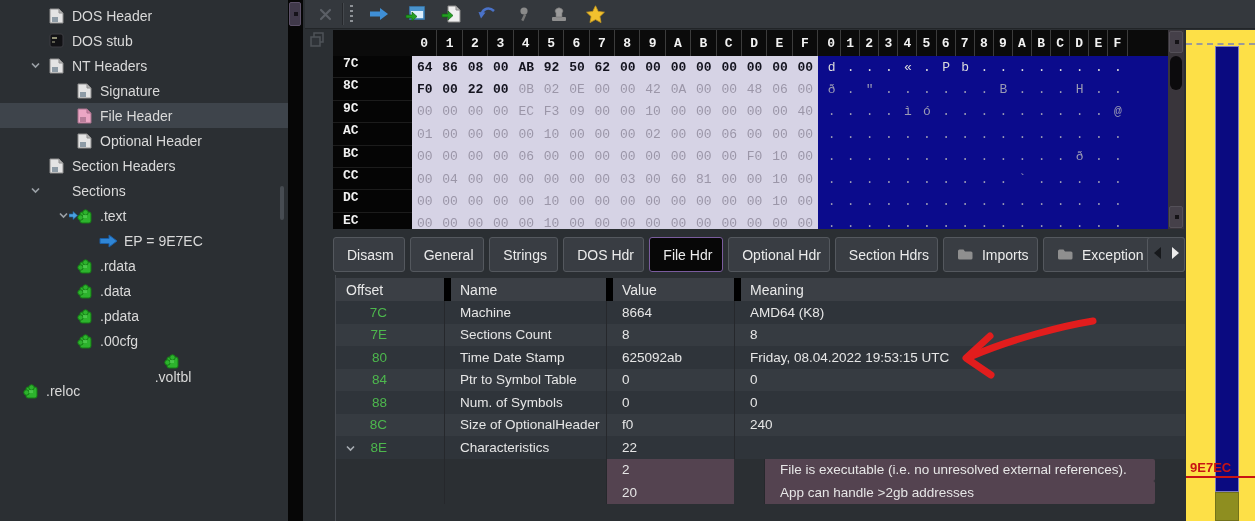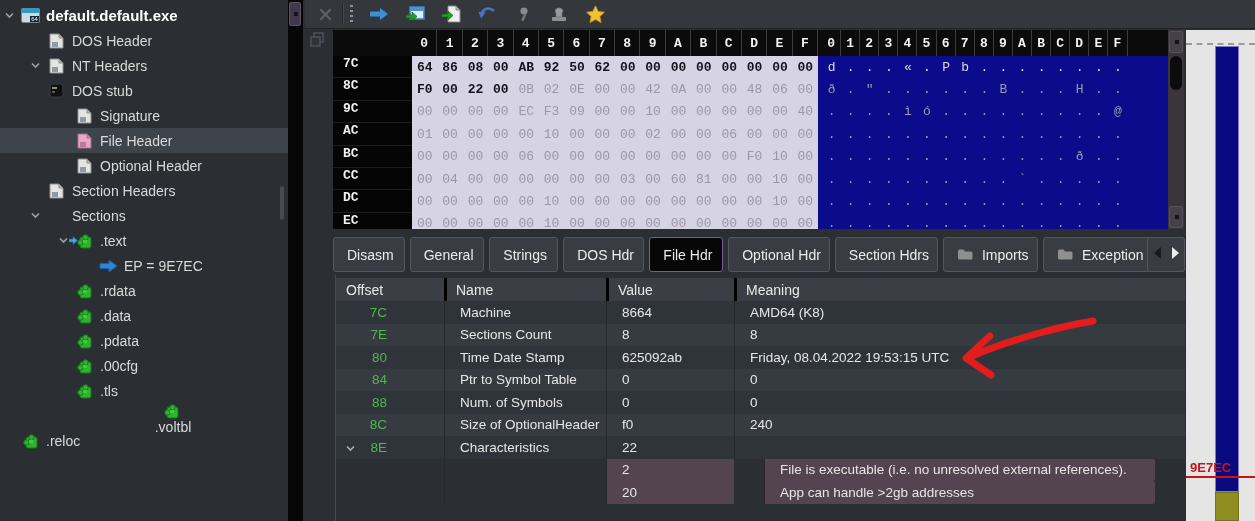--- a/index.html
+++ b/index.html
@@ -60,102 +60,86 @@
   .tab{background:#393d43;border:1px solid #54585e;border-radius:3px;color:#ebebeb;font-size:14px;
        display:flex;align-items:center;padding:0 13px;gap:9px;box-sizing:border-box;white-space:nowrap;overflow:hidden;}
   .tab.active{background:#070707;border-color:#7a5c9e;}
   .tab.clipped{flex:1;min-width:0;}
   .tab-arrows{position:absolute;right:0;top:0;height:35px;width:38px;background:#393d43;border:1px solid #54585e;border-radius:3px;
        display:flex;align-items:center;justify-content:space-around;box-sizing:border-box;}
 
   
   .dtable{position:absolute;left:335px;top:275px;width:850px;height:246px;border-left:1px solid #464a50;box-sizing:border-box;}
   .thead{display:flex;height:23px;margin-top:3px;background:#3b3f45;color:#e8e8e8;font-size:14px;align-items:center;}
-  .thead .hc{box-sizing:border-box;padding-left:9px;border-left:3px solid #000000;height:100%;display:flex;align-items:center;}
+  .thead .hc{box-sizing:border-box;padding-left:9px;border-left:7px solid #000000;height:100%;display:flex;align-items:center;}
   .thead .hc:first-child{border-left:none;padding-left:10px;}
   .trow{display:flex;height:22.5px;font-size:13.5px;align-items:stretch;color:#e6e6e6;}
   .trow .tc{box-sizing:border-box;display:flex;align-items:center;border-left:1px solid #26282c;padding-left:15px;}
   .trow .tc:first-child{border-left:none;}
   .c0{width:108px;}.c1{width:162px;}.c2{width:128px;}.c3{flex:1;}
   .tc.c0{justify-content:flex-end;padding-right:57px;padding-left:0;color:#4db84d;position:relative;}
   .tc.c0 .rowchev{position:absolute;left:9px;top:6px;}
   .trow.dark{background:#2f343a;}
   .trow.light{background:#363b41;}
   .trow.flag .c0,.trow.flag .c1{background:#2b2f33;}
   .trow.flag .c2,.trow.flag .c3{background:#544350;}
   .trow.flag .c3{margin-right:30px;border-radius:0 2px 2px 0;margin-left:30px;}
 
   
-  .minimap{position:absolute;left:1186px;top:30px;width:69px;height:491px;background:#e5e5e5;}
+  .minimap{position:absolute;left:1186px;top:30px;width:69px;height:491px;background:#fde047;}
   .mm-dash{position:absolute;left:0;top:13px;width:100%;border-top:2px dashed #9a9a9a;}
   .mm-bar{position:absolute;left:29px;top:16px;width:24px;height:446px;background:#0a0a80;border:1px solid #7d7dc0;box-sizing:border-box;}
   .mm-yellow{position:absolute;left:29px;top:462px;width:24px;height:29px;background:#8e8e20;border:1px solid #73731a;box-sizing:border-box;}
   .mm-redline{position:absolute;left:0;top:446px;width:100%;height:2px;background:#c81414;}
   .mm-label{position:absolute;left:4px;top:430px;color:#c81414;font:bold 13px "Liberation Sans",sans-serif;}
 
   .annotation{position:absolute;left:0;top:0;z-index:60;pointer-events:none;}
 </style>
 </head>
 <body>
 
 <div class="app">
 
   <div class="sidebar" id="tree">
-      <div class="tree-row root" style="padding-left: 0px;">
-        <span class="chev-slot">
-          <svg width="11" height="11" viewBox="0 0 11 11">
-            <polyline points="2,3.5 5.5,7 9,3.5" fill="none" stroke="#9aa0a6" stroke-width="1.7"></polyline>
-          </svg>
-        </span>
-        <span class="icon-slot">
-          <svg width="19" height="15" viewBox="0 0 19 15">
-            <rect x="0.5" y="0.5" width="18" height="14" rx="1.5" fill="#cfd9df" stroke="#6e8696"></rect>
-            <rect x="0.5" y="0.5" width="18" height="4.5" fill="#2a9dc4"></rect>
-            <rect x="9" y="8" width="9" height="6" fill="#15252e"></rect>
-            <text x="13.5" y="13" text-anchor="middle" font-size="6" font-family="Liberation Sans, sans-serif" fill="#fff">64</text>
-          </svg>
-        </span>
-        <span class="tree-label">default.default.exe</span>
-      </div>
       <div class="tree-row" style="padding-left: 26px;">
         <span class="chev-slot"></span>
         <span class="icon-slot">
           <svg width="15" height="16" viewBox="0 0 15 16">
             <path d="M1 1 h9 l4 4 v10 h-13 z" fill="#e4e4e4" stroke="#8f8f8f"></path>
             <path d="M10 1 l4 4 h-4 z" fill="#b3b3b3" stroke="#8f8f8f"></path>
             <rect x="3" y="9" width="6" height="5" fill="#8d9ba6"></rect>
           </svg>
         </span>
         <span class="tree-label">DOS Header</span>
       </div>
       <div class="tree-row" style="padding-left: 26px;">
+        <span class="chev-slot"></span>
+        <span class="icon-slot">
+          <svg width="15" height="15" viewBox="0 0 15 15">
+            <rect x="1" y="1" width="13" height="13" rx="2" fill="#111114" stroke="#3c3c42"></rect>
+            <rect x="3" y="4" width="5" height="2" fill="#8f8f74"></rect>
+            <rect x="3" y="8" width="3" height="2" fill="#5e5e50"></rect>
+          </svg>
+        </span>
+        <span class="tree-label">DOS stub</span>
+      </div>
+      <div class="tree-row" style="padding-left: 26px;">
         <span class="chev-slot">
           <svg width="11" height="11" viewBox="0 0 11 11">
             <polyline points="2,3.5 5.5,7 9,3.5" fill="none" stroke="#9aa0a6" stroke-width="1.7"></polyline>
           </svg>
         </span>
         <span class="icon-slot">
           <svg width="15" height="16" viewBox="0 0 15 16">
             <path d="M1 1 h9 l4 4 v10 h-13 z" fill="#e4e4e4" stroke="#8f8f8f"></path>
             <path d="M10 1 l4 4 h-4 z" fill="#b3b3b3" stroke="#8f8f8f"></path>
             <rect x="3" y="9" width="6" height="5" fill="#8d9ba6"></rect>
           </svg>
         </span>
         <span class="tree-label">NT Headers</span>
-      </div>
-      <div class="tree-row" style="padding-left: 26px;">
-        <span class="chev-slot"></span>
-        <span class="icon-slot">
-          <svg width="15" height="15" viewBox="0 0 15 15">
-            <rect x="1" y="1" width="13" height="13" rx="2" fill="#111114" stroke="#3c3c42"></rect>
-            <rect x="3" y="4" width="5" height="2" fill="#8f8f74"></rect>
-            <rect x="3" y="8" width="3" height="2" fill="#5e5e50"></rect>
-          </svg>
-        </span>
-        <span class="tree-label">DOS stub</span>
       </div>
       <div class="tree-row" style="padding-left: 54px; text-align: center;">
         <span class="chev-slot"></span>
         <span class="icon-slot">
           <svg width="15" height="16" viewBox="0 0 15 16">
             <path d="M1 1 h9 l4 4 v10 h-13 z" fill="#e4e4e4" stroke="#8f8f8f"></path>
             <path d="M10 1 l4 4 h-4 z" fill="#b3b3b3" stroke="#8f8f8f"></path>
             <rect x="3" y="9" width="6" height="5" fill="#8d9ba6"></rect>
           </svg>
         </span>
@@ -271,32 +255,20 @@
         <span class="chev-slot"></span>
         <span class="icon-slot">
           <svg width="17" height="16" viewBox="0 0 17 16">
             <rect x="4" y="4" width="11" height="11" rx="2" fill="#2db32d" stroke="#157a15"></rect>
             <circle cx="4.5" cy="9.5" r="2.7" fill="#2db32d" stroke="#157a15"></circle>
             <circle cx="9.5" cy="4.5" r="2.7" fill="#2db32d" stroke="#157a15"></circle>
             <rect x="7" y="7" width="4" height="3" fill="#55d055" opacity=".7"></rect>
           </svg>
         </span>
         <span class="tree-label">.00cfg</span>
-      </div>
-      <div class="tree-row" style="padding-left: 54px;">
-        <span class="chev-slot"></span>
-        <span class="icon-slot">
-          <svg width="17" height="16" viewBox="0 0 17 16">
-            <rect x="4" y="4" width="11" height="11" rx="2" fill="#2db32d" stroke="#157a15"></rect>
-            <circle cx="4.5" cy="9.5" r="2.7" fill="#2db32d" stroke="#157a15"></circle>
-            <circle cx="9.5" cy="4.5" r="2.7" fill="#2db32d" stroke="#157a15"></circle>
-            <rect x="7" y="7" width="4" height="3" fill="#55d055" opacity=".7"></rect>
-          </svg>
-        </span>
-        <span class="tree-label">.tls</span>
       </div>
       <div class="tree-row" style="padding-left: 54px; flex-direction: column;">
         <span class="chev-slot"></span>
         <span class="icon-slot">
           <svg width="17" height="16" viewBox="0 0 17 16">
             <rect x="4" y="4" width="11" height="11" rx="2" fill="#2db32d" stroke="#157a15"></rect>
             <circle cx="4.5" cy="9.5" r="2.7" fill="#2db32d" stroke="#157a15"></circle>
             <circle cx="9.5" cy="4.5" r="2.7" fill="#2db32d" stroke="#157a15"></circle>
             <rect x="7" y="7" width="4" height="3" fill="#55d055" opacity=".7"></rect>
           </svg>

